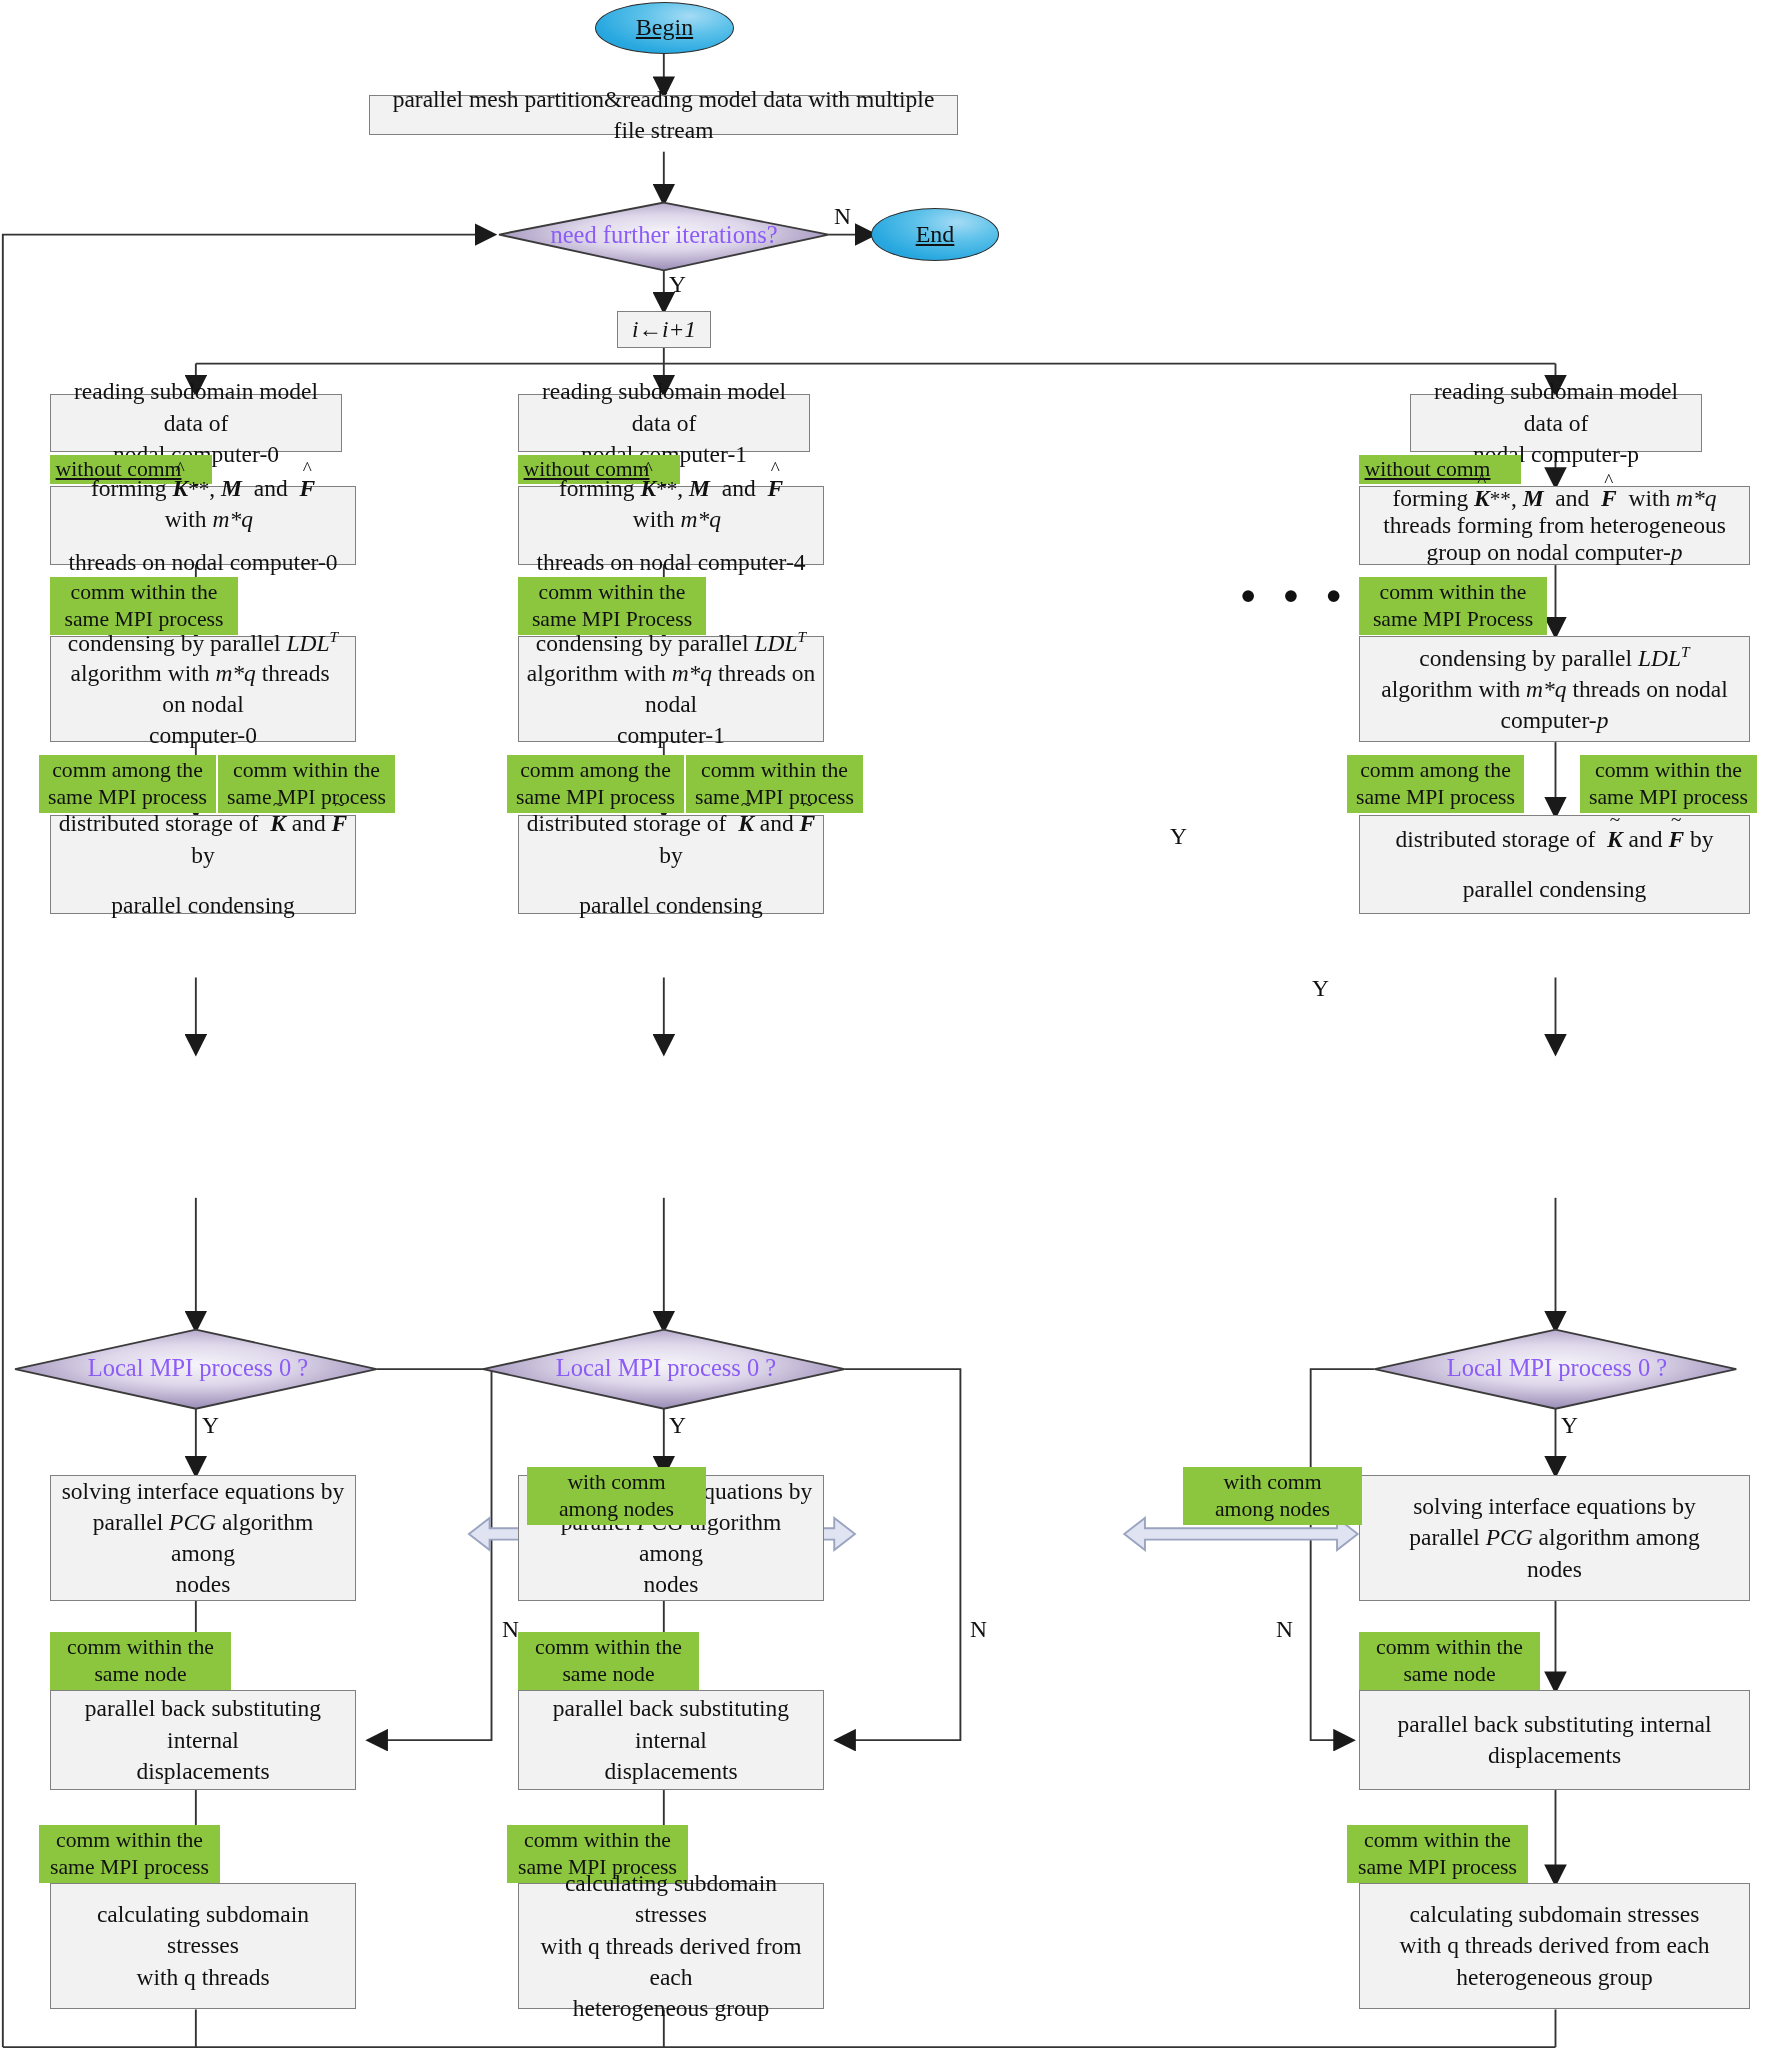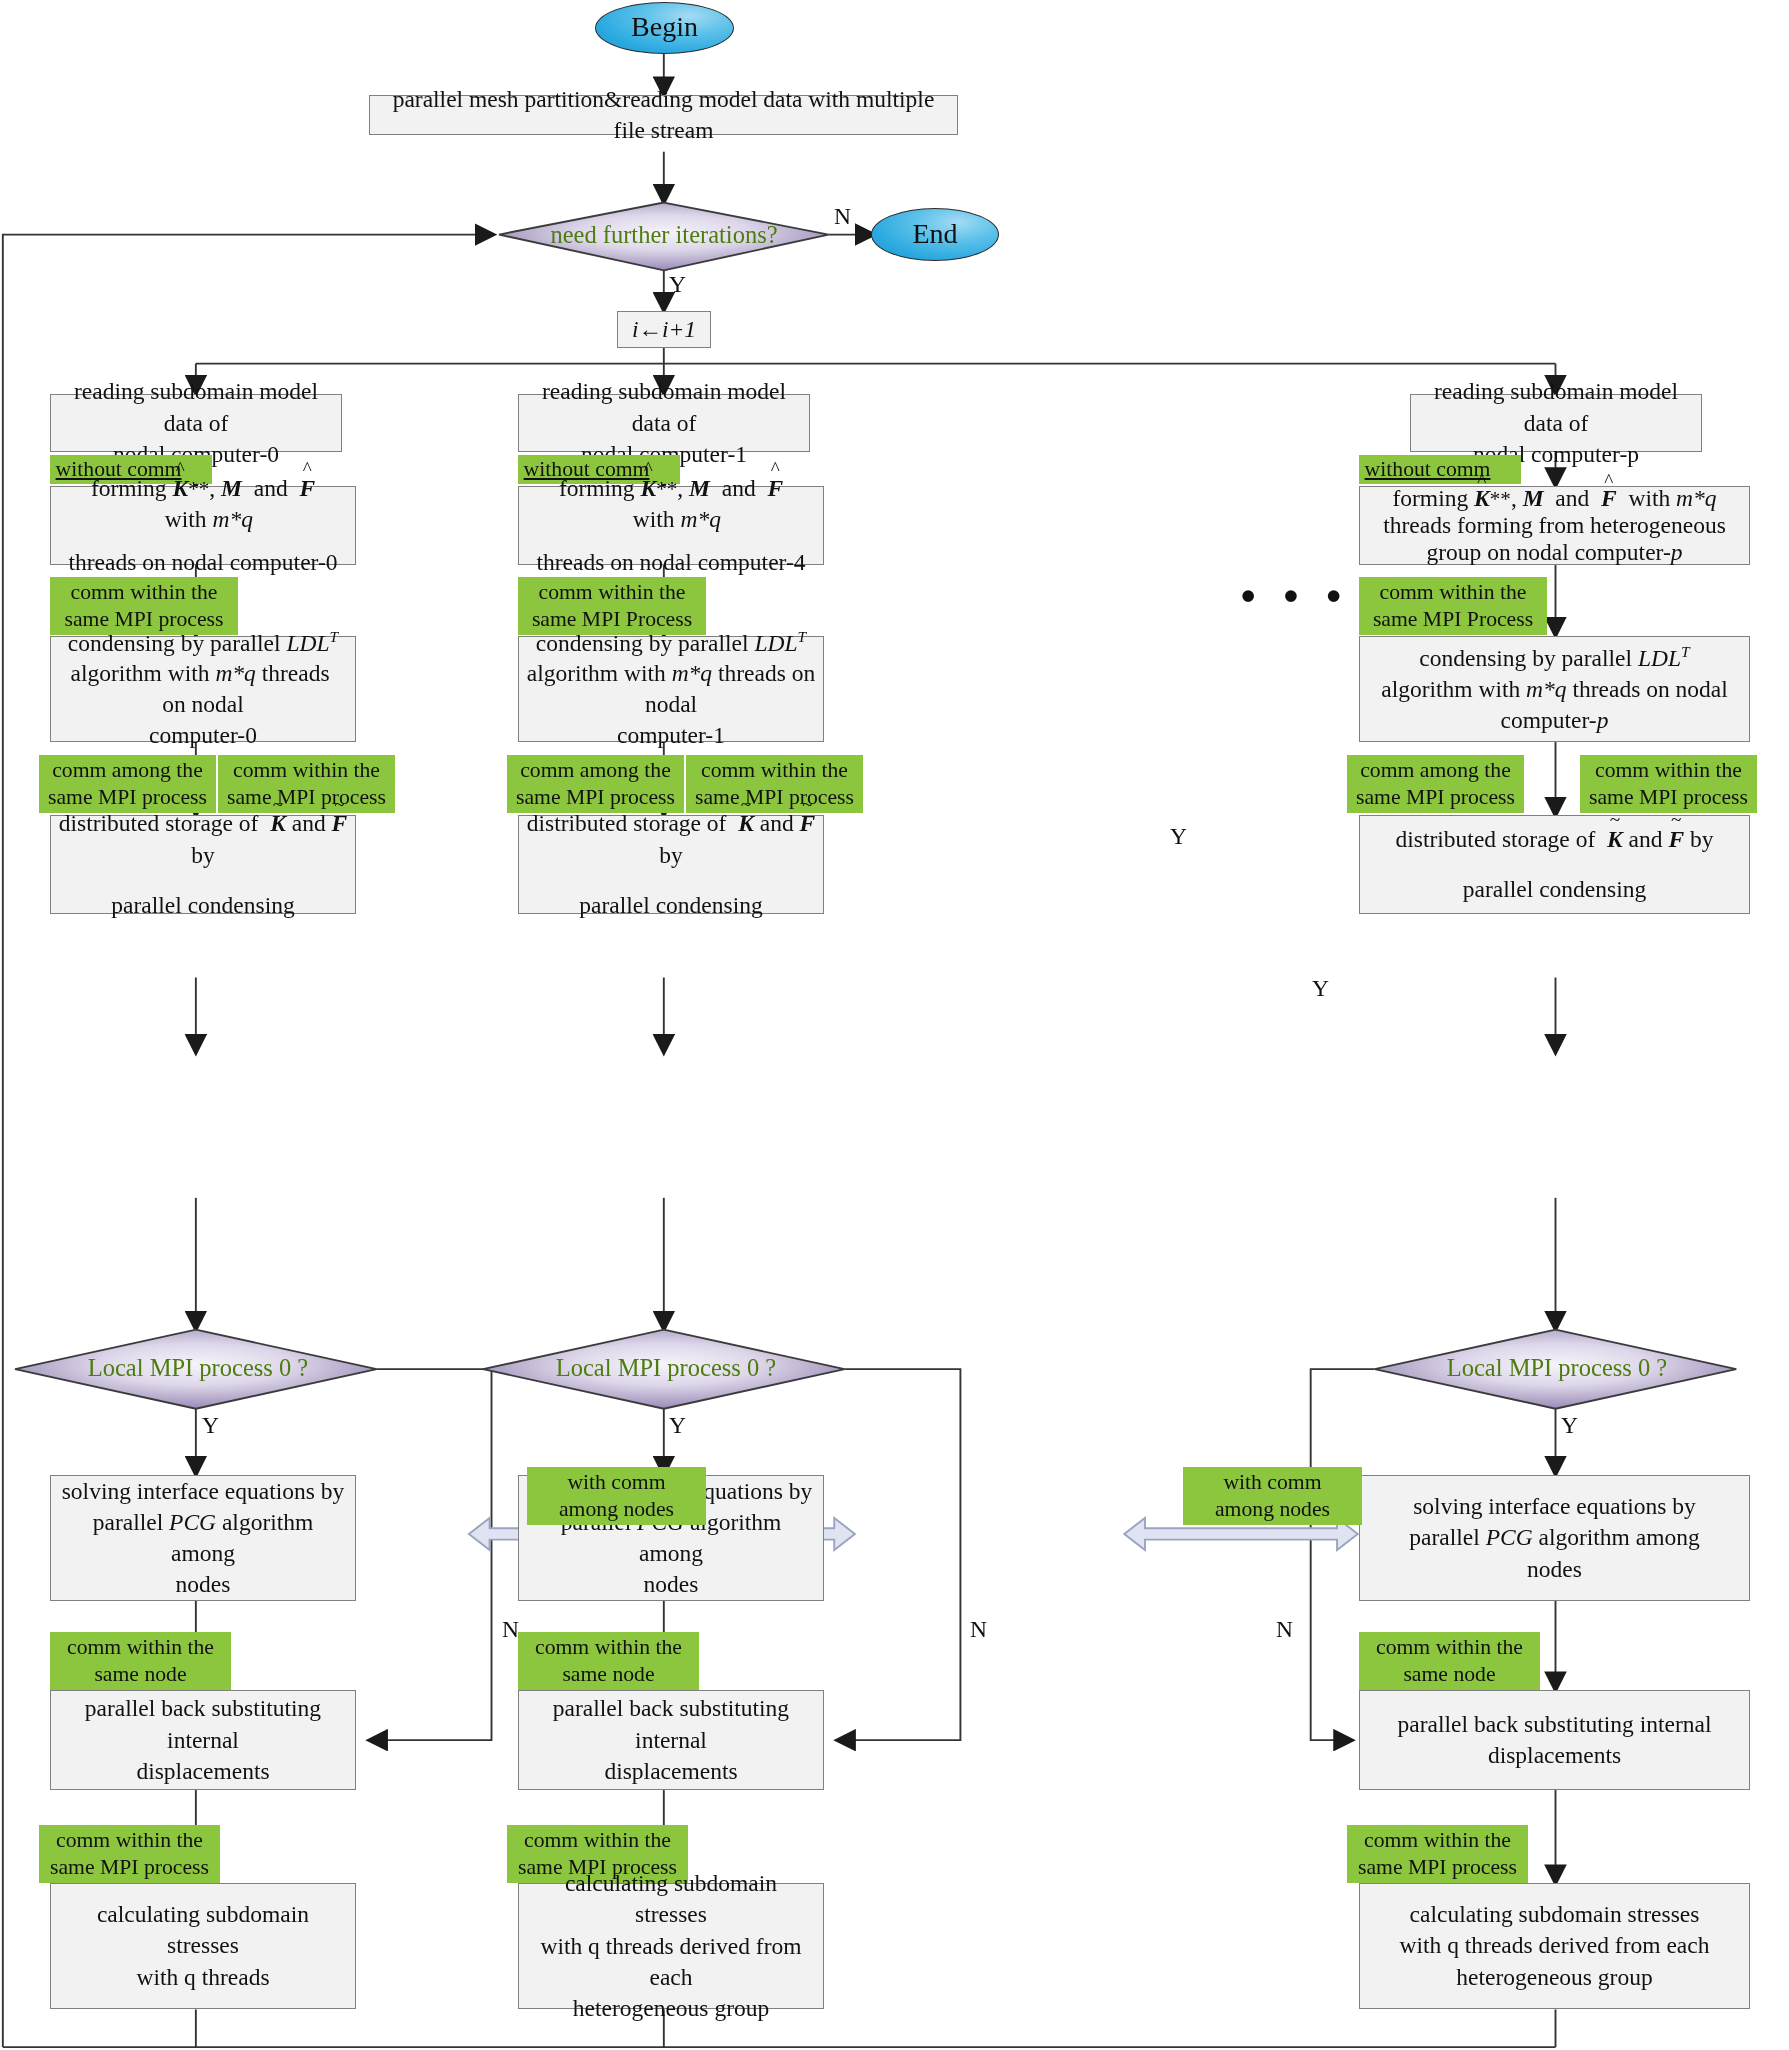--- a/index.html
+++ b/index.html
@@ -23,27 +23,28 @@
     background:#f2f2f2;
     border:1.5px solid #808080;
     font-size:23.5px;
     padding:3.8px 7.5px;
   }
   
   .term{
     border-radius:50%;
     border:1.7px solid #2b2b2b;
     background:radial-gradient(ellipse at 68% 26%, #a4dbf4 0%, #5ec2ea 34%, #2aa9e0 70%, #1b9ad4 100%);
-    font-size:28px;
+    font-size:24px;
     color:#111111;
+    text-decoration:underline;
   }
   
   .dec{
     font-size:24.5px;
-    color:#4d7c0f;
+    color:#8b5cf6;
   }
   .dec span{position:relative;z-index:2;}
   
   .tag{
     position:absolute;
     background:#8cc63f;
     color:#111111;
     font-size:21.7px;
     line-height:1.22;
     padding:1.9px 5.6px 2.8px 5.6px;

